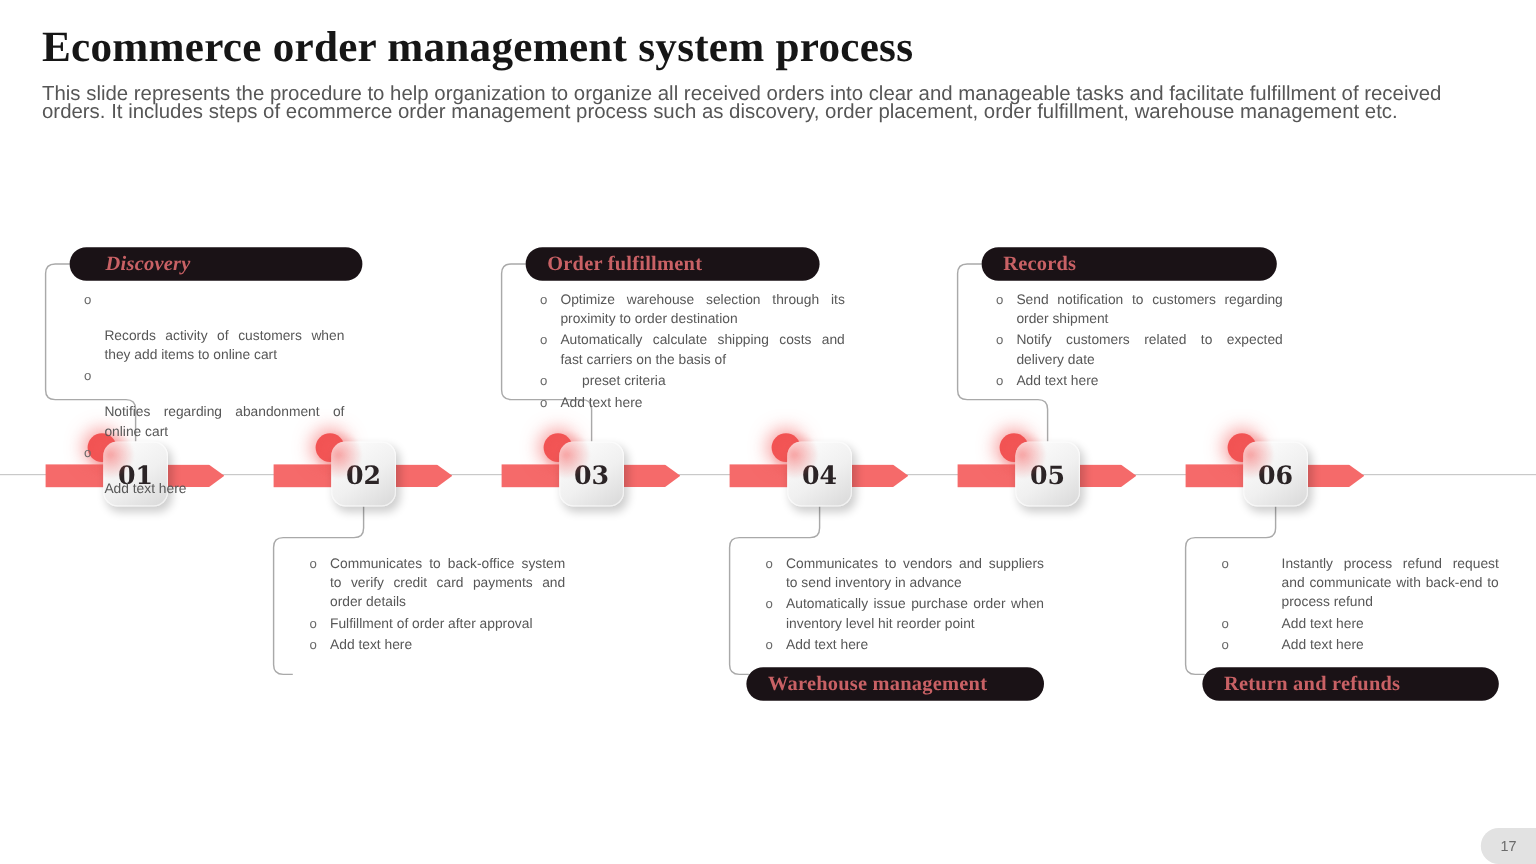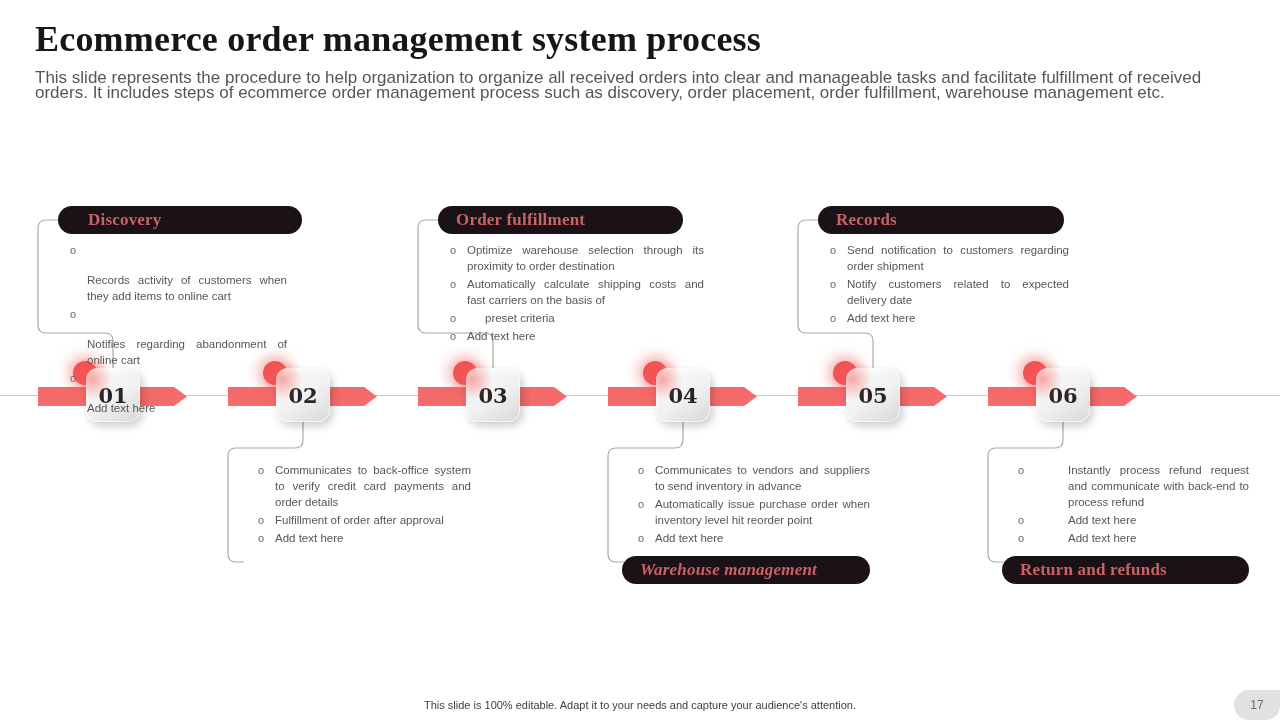--- a/index.html
+++ b/index.html
@@ -1,17 +1,17 @@
 <!DOCTYPE html>
 <html><head>
 <meta charset="utf-8">
 <style>
   html,body{margin:0;padding:0;background:#fff;}
   #slide{position:relative;width:1280px;height:720px;background:#ffffff;overflow:hidden;
-         font-family:"Liberation Sans","DejaVu Sans",sans-serif;border-radius:14px;}
+         font-family:"Liberation Sans","DejaVu Sans",sans-serif;}
 
   
   .title{position:absolute;left:35px;top:18px;width:1200px;
          font-family:"Liberation Serif","DejaVu Serif",serif;
          font-size:36px;font-weight:600;color:#161616;letter-spacing:.2px;}
   .subtitle{position:absolute;left:35px;top:70px;width:1212px;
             font-size:17px;line-height:15px;color:#565656;}
 
   
   .baseline{position:absolute;left:0;top:395px;width:1280px;height:1px;background:#c9c9c9;}
@@ -112,21 +112,21 @@
 
   <div class="bar" style="left:988px;width:55px;"></div>
   <div class="bar arrow" style="left:1083px;width:54px;"></div>
   <div class="dot" style="left:1023px;"></div>
   <div class="card" style="left:1036px;">
       <span>06</span>
     </div>
   <div class="glow" style="left:1020px;"></div>
 
   <div class="block top b1" style="left:58px;top:206px;">
-    <div class="pill" style="width:244px;padding-left:30px;">
+    <div class="pill" style="width:244px;padding-left:30px;font-style:italic;">
       <span>Discovery</span>
     </div>
     <ul class="items">
       <li class="item">
           <span class="mk">o</span>
           <span class="tx">Records activity of customers when they add items to online cart</span>
         </li>
       <li class="item">
           <span class="mk">o</span>
           <span class="tx">Notifies regarding abandonment of online cart</span>
@@ -207,21 +207,21 @@
         </li>
       <li class="item">
           <span class="mk">o</span>
           <span class="tx">Automatically issue purchase order when inventory level hit reorder point</span>
         </li>
       <li class="item">
           <span class="mk">o</span>
           <span class="tx">Add text here</span>
         </li>
     </ul>
-    <div class="pill" style="width:248px;font-style:italic;">
+    <div class="pill" style="width:248px;">
       <span>Warehouse management</span>
     </div>
   </div>
 
   <div class="block bottom b6" style="left:1002px;top:462px;width:247px;height:122px;">
     <ul class="items">
       <li class="item">
           <span class="mk">o</span>
           <span class="tx">Instantly process refund request and communicate with back-end to process refund</span>
         </li>
@@ -232,16 +232,15 @@
       <li class="item">
           <span class="mk">o</span>
           <span class="tx">Add text here</span>
         </li>
     </ul>
     <div class="pill" style="width:247px;text-align:center;">
       <span>Return and refunds</span>
     </div>
   </div>
 
-  <div class="footer">This slide is 100% editable. Adapt it to your needs and capture your audience's attention.</div>
   <div class="page-badge">17</div>
 
 </div>
 
 </body></html>

